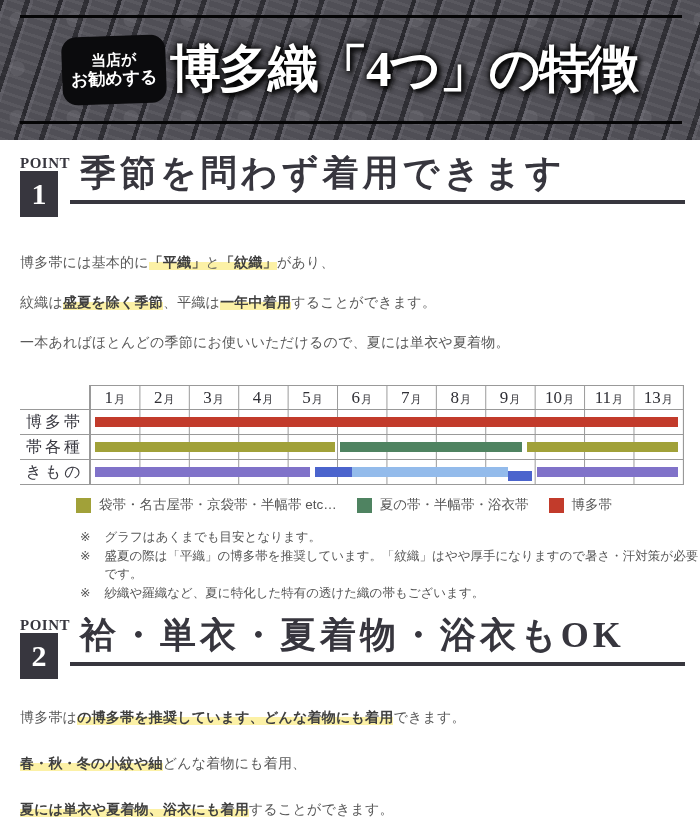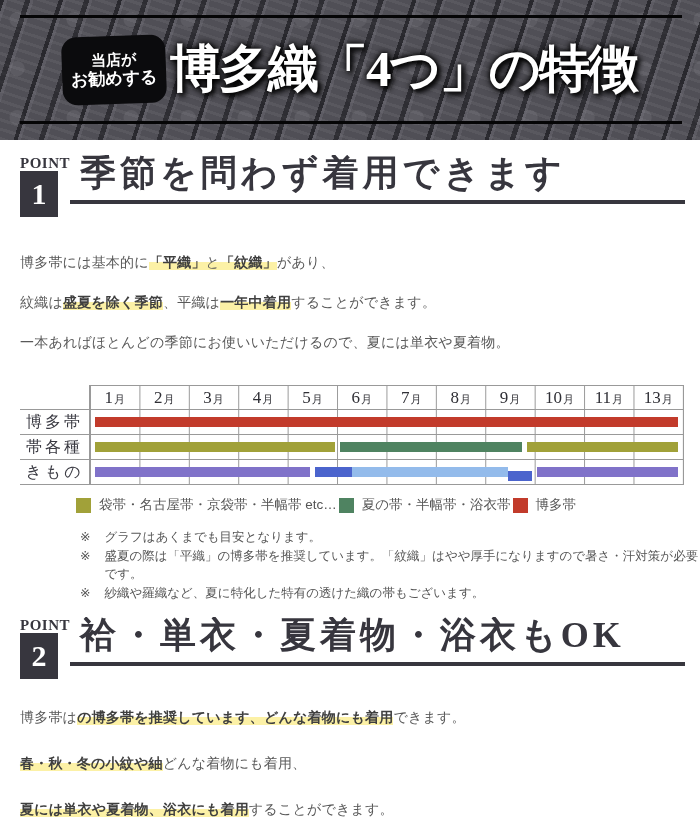--- a/index.html
+++ b/index.html
@@ -83,21 +83,21 @@
   }
   .hdr .cplot { border-top:1px solid #999; display:flex; }
   .mcell { flex:1; display:flex; align-items:center; justify-content:center;
     font-family:"Liberation Serif","DejaVu Serif",serif; color:#2f2f35; }
   .mnum { font-size:17px; } .msuf { font-size:11px; margin-left:1px; padding-top:3px; }
   .bar { position:absolute; top:7px; height:10px; }
   .bar.offset { top:11px; }
 
   
   .legend { margin:10px 0 0 76px; }
-  .lrow { display:flex; align-items:center; gap:2px; height:20px; }
+  .lrow { display:flex; align-items:center; gap:20px; height:20px; }
   .litem { display:flex; align-items:center; font-size:13.5px; color:#555; white-space:nowrap; }
   .lsw { width:15px; height:15px; margin-right:8px; flex:none; }
 
   
   .notes { margin:13px 0 0 80px; font-size:12.5px; color:#555; }
   .note { display:flex; line-height:18.5px; }
   .note .mark { margin-right:14px; flex:none; }
 </style>
 </head>
 <body>

